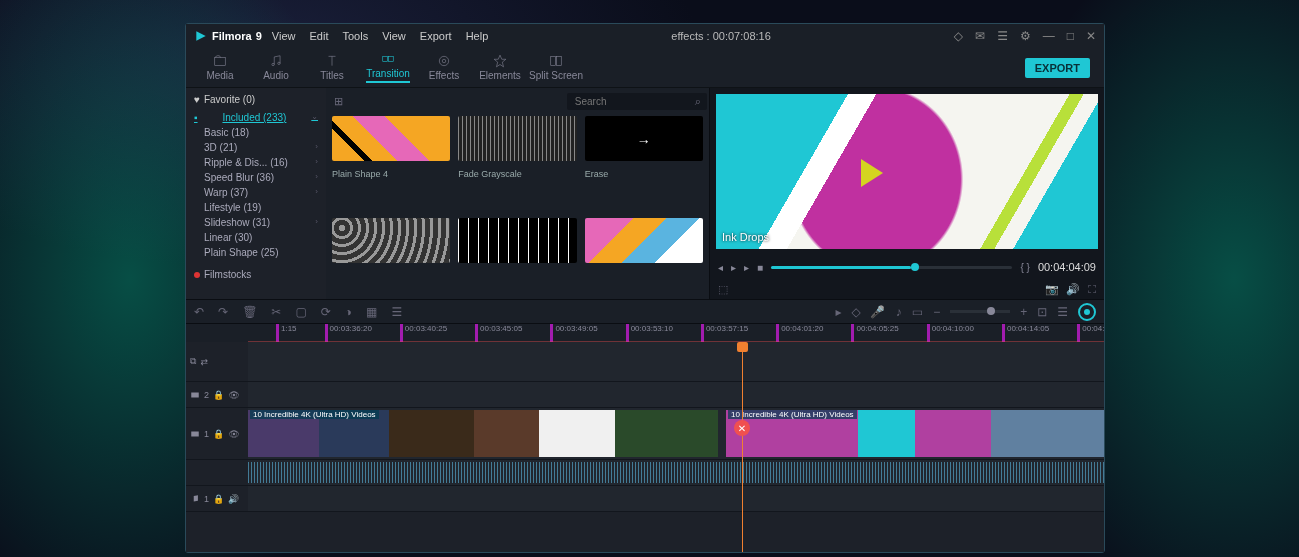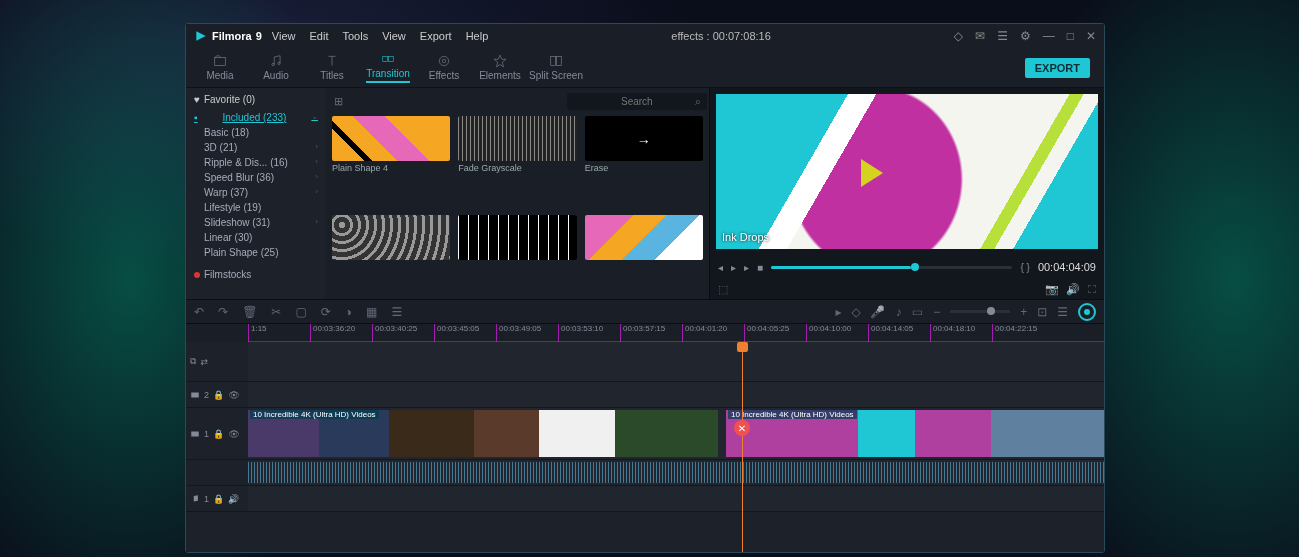--- a/index.html
+++ b/index.html
@@ -41,24 +41,24 @@
 .fav { color:#ccc; margin-bottom:4px; display:flex; align-items:center; gap:4px; }
 .cat { color:#aab; padding:1px 0 1px 10px; display:flex; justify-content:space-between; cursor:pointer; }
 .cat.sel { color:#1fc7d4; text-decoration:underline; padding-left:0; }
 .cat .chev { color:#556; font-size:8px; }
 .filmstocks { margin-top:8px; color:#aab; display:flex; align-items:center; gap:4px; }
 .filmstocks::before { content:""; width:6px; height:6px; background:#d33; border-radius:50%; }
 
 .browser { flex:1; background:#1a1f27; display:flex; flex-direction:column; }
 .browser-top { height:26px; display:flex; align-items:center; padding:0 8px; gap:8px; }
 .grid-icon { color:#667; }
-.search { background:#12161d; border:none; color:#aab; padding:3px 8px; border-radius:2px; font-size:10px; width:140px; margin-left:auto;text-align:center; }
+.search { background:#12161d; border:none; color:#aab; padding:3px 8px; border-radius:2px; font-size:10px; width:140px; margin-left:auto; }
 .srch-ico { color:#667; margin-left:-20px; }
 .thumbs { flex:1; overflow:hidden; padding:2px 6px; display:grid; grid-template-columns:repeat(3,1fr); gap:4px 8px; }
-.thumb { display:flex; flex-direction:column; gap:2px; }
+.thumb { display:flex; flex-direction:column; gap:8px; }
 .thumb .img { height:45px; border-radius:2px; }
 .thumb .cap { font-size:9px; color:#9aa; }
 .th1{background:linear-gradient(45deg,#f5a623 20%,#000 20% 25%,#f5a623 25% 40%,#e668b8 40% 60%,#f5a623 60%);}
 .th2{background:#222 repeating-linear-gradient(90deg,#888 0 1px,transparent 1px 4px);}
 .th3{background:linear-gradient(180deg,#7fb8d4 30%,#d4e63a 30% 55%,#7fb8d4 55%);}
 .th4{background:repeating-linear-gradient(45deg,#1fc7d4 0 8px,#fff 8px 10px);}
 .th5{background:#000;position:relative;}
 .th5::after{content:"→";position:absolute;top:50%;left:50%;transform:translate(-50%,-50%);color:#fff;font-size:14px;}
 .th6{background:linear-gradient(90deg,#f5a623 0 15%,#fff 15% 22%,#f5a623 22% 40%,#5ab4e0 40% 48%,#f5a623 48% 70%,#333 70%);}
 .th7{background:repeating-radial-gradient(circle at 10px 10px,#999 0 3px,#333 3px 8px);}
@@ -83,21 +83,21 @@
 .timeline-tools { height:24px; display:flex; align-items:center; gap:14px; padding:0 8px; border-bottom:1px solid #0a0d12; }
 .timeline-tools span { color:#667; cursor:pointer; font-size:12px; }
 .timeline-tools .right { margin-left:auto; display:flex; gap:10px; align-items:center; }
 .zoom { width:60px; height:3px; background:#2a3038; position:relative; }
 .zoom::after{content:"";position:absolute;right:15px;top:-3px;width:8px;height:8px;background:#889;border-radius:50%;}
 .rec-btn{width:18px;height:18px;border:2px solid #1fc7d4;border-radius:50%;display:flex;align-items:center;justify-content:center;}
 .rec-btn::after{content:"";width:6px;height:6px;background:#1fc7d4;border-radius:50%;}
 
 .timeline { flex:1; display:flex; flex-direction:column; background:#1d2129; overflow:hidden; }
 .ruler { height:18px; background:#1a1f27; display:flex; font-size:8px; color:#889; position:relative; padding-left:62px; }
-.ruler span { width:62px; border-left:1px solid #a21caf; padding-left:2px; }
+.ruler span { width:62px; border-left:3px solid #a21caf; padding-left:2px;margin-left:28px; }
 .ruler::after{content:"";position:absolute;left:62px;right:0;bottom:0;height:1px;background:#f05050;opacity:.4;}
 .playhead { position:absolute; left:556px; top:0; bottom:0; width:1px; background:#f08030; z-index:5; }
 .playhead::before{content:"";position:absolute;top:0;left:-5px;width:11px;height:10px;background:#f08030;border-radius:2px;}
 .playhead .x{position:absolute;top:78px;left:-8px;width:16px;height:16px;background:#f05050;border-radius:50%;color:#fff;display:flex;align-items:center;justify-content:center;font-size:10px;}
 
 .tracks { flex:1; position:relative; }
 .track { display:flex; border-bottom:1px solid #12161d; height:26px; align-items:center; }
 .track.tall{height:52px;}
 .track-head { width:62px; display:flex; align-items:center; gap:4px; padding-left:4px; font-size:9px; color:#889; }
 .track-head svg{width:10px;height:10px;}

